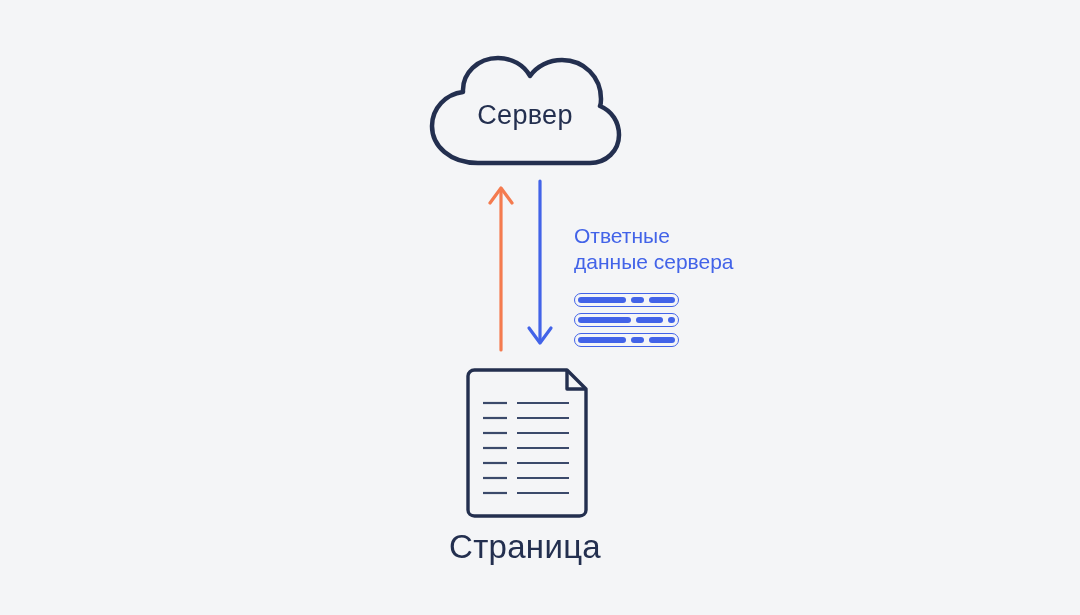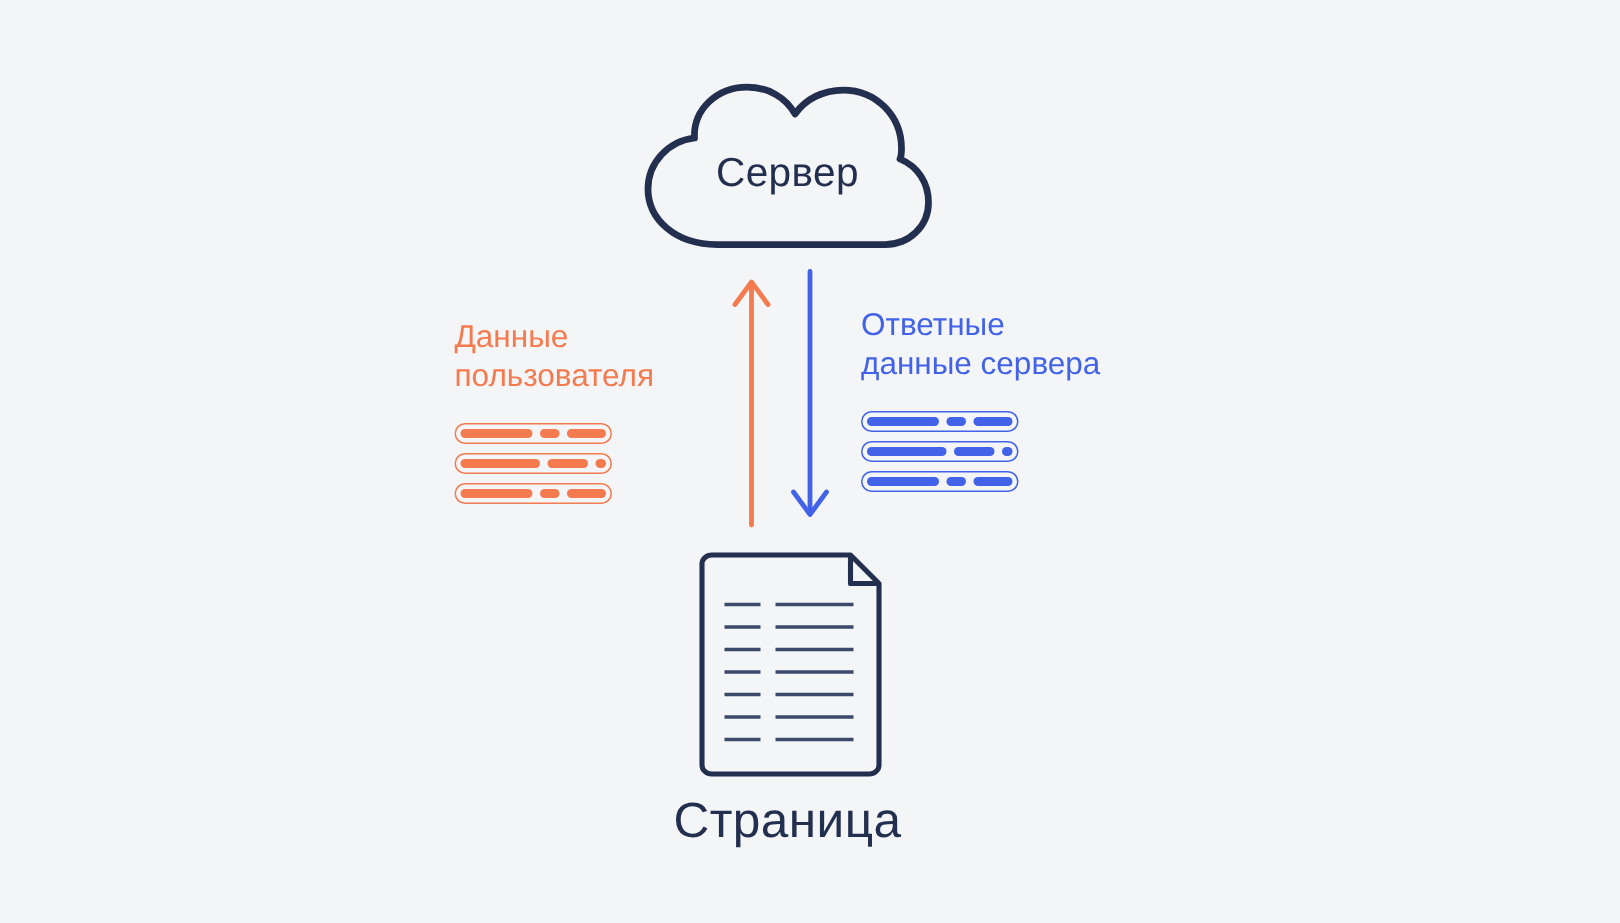--- a/index.html
+++ b/index.html
@@ -60,21 +60,21 @@
   .label-block {
     position: absolute;
   }
   #user-data-block {
     left: 303px;
     top: 212px;
     width: 200px;
   }
   #server-data-block {
     left: 574px;
-    top: 204px;
+    top: 223px;
     width: 220px;
   }
   .block-title {
     font-size: 21px;
     line-height: 26px;
     white-space: pre-line;
     margin: 0 0 18px 0;
   }
   #user-data-title { color: #f47b4f; }
   #server-data-title { color: #4263e8; }
@@ -150,41 +150,20 @@
         <line x1="31" y1="172" x2="31" y2="12" stroke="#f47b4f" stroke-width="3.2" stroke-linecap="round"></line>
         <path d="M20 25 L31 10 L42 25" fill="none" stroke="#f47b4f" stroke-width="3.2" stroke-linecap="round" stroke-linejoin="round"></path>
       </g>
       <g>
         <line x1="70" y1="3" x2="70" y2="163" stroke="#4263e8" stroke-width="3.2" stroke-linecap="round"></line>
         <path d="M59 150 L70 165 L81 150" fill="none" stroke="#4263e8" stroke-width="3.2" stroke-linecap="round" stroke-linejoin="round"></path>
       </g>
     </svg>
   </div>
 
-  <div id="user-data-block" class="label-block">
-    <div id="user-data-title" class="block-title">Данные
-пользователя</div>
-    <div id="user-data-bars" class="bars">
-      <div class="bar">
-        <span class="seg" style="width:52px"></span>
-        <span class="seg" style="width:14px"></span>
-        <span class="seg" style="width:28px"></span>
-      </div>
-      <div class="bar">
-        <span class="seg" style="width:58px"></span>
-        <span class="seg" style="width:30px"></span>
-        <span class="seg" style="width:8px"></span>
-      </div>
-      <div class="bar">
-        <span class="seg" style="width:52px"></span>
-        <span class="seg" style="width:14px"></span>
-        <span class="seg" style="width:28px"></span>
-      </div>
-    </div>
-  </div>
 
   <div id="server-data-block" class="label-block">
     <div id="server-data-title" class="block-title">Ответные
 данные сервера</div>
     <div id="server-data-bars" class="bars">
       <div class="bar">
         <span class="seg" style="width:52px"></span>
         <span class="seg" style="width:14px"></span>
         <span class="seg" style="width:28px"></span>
       </div>

